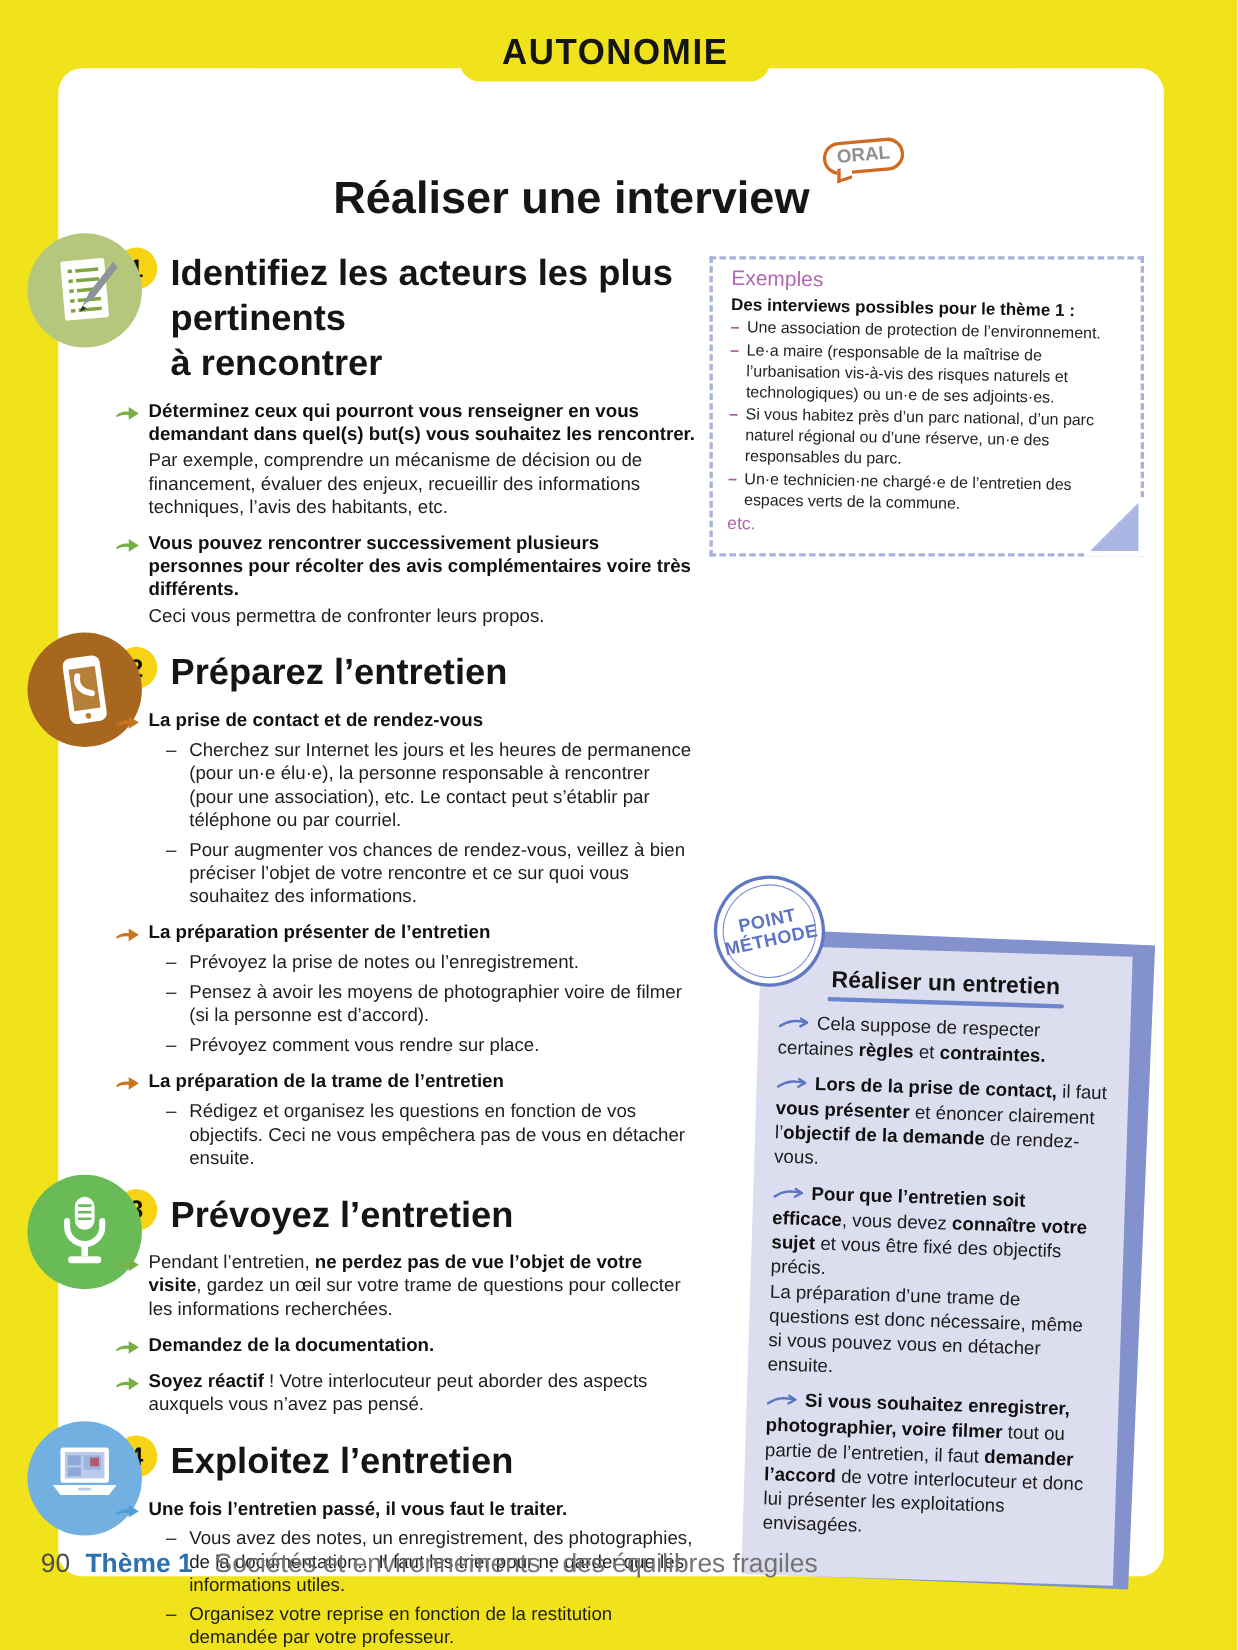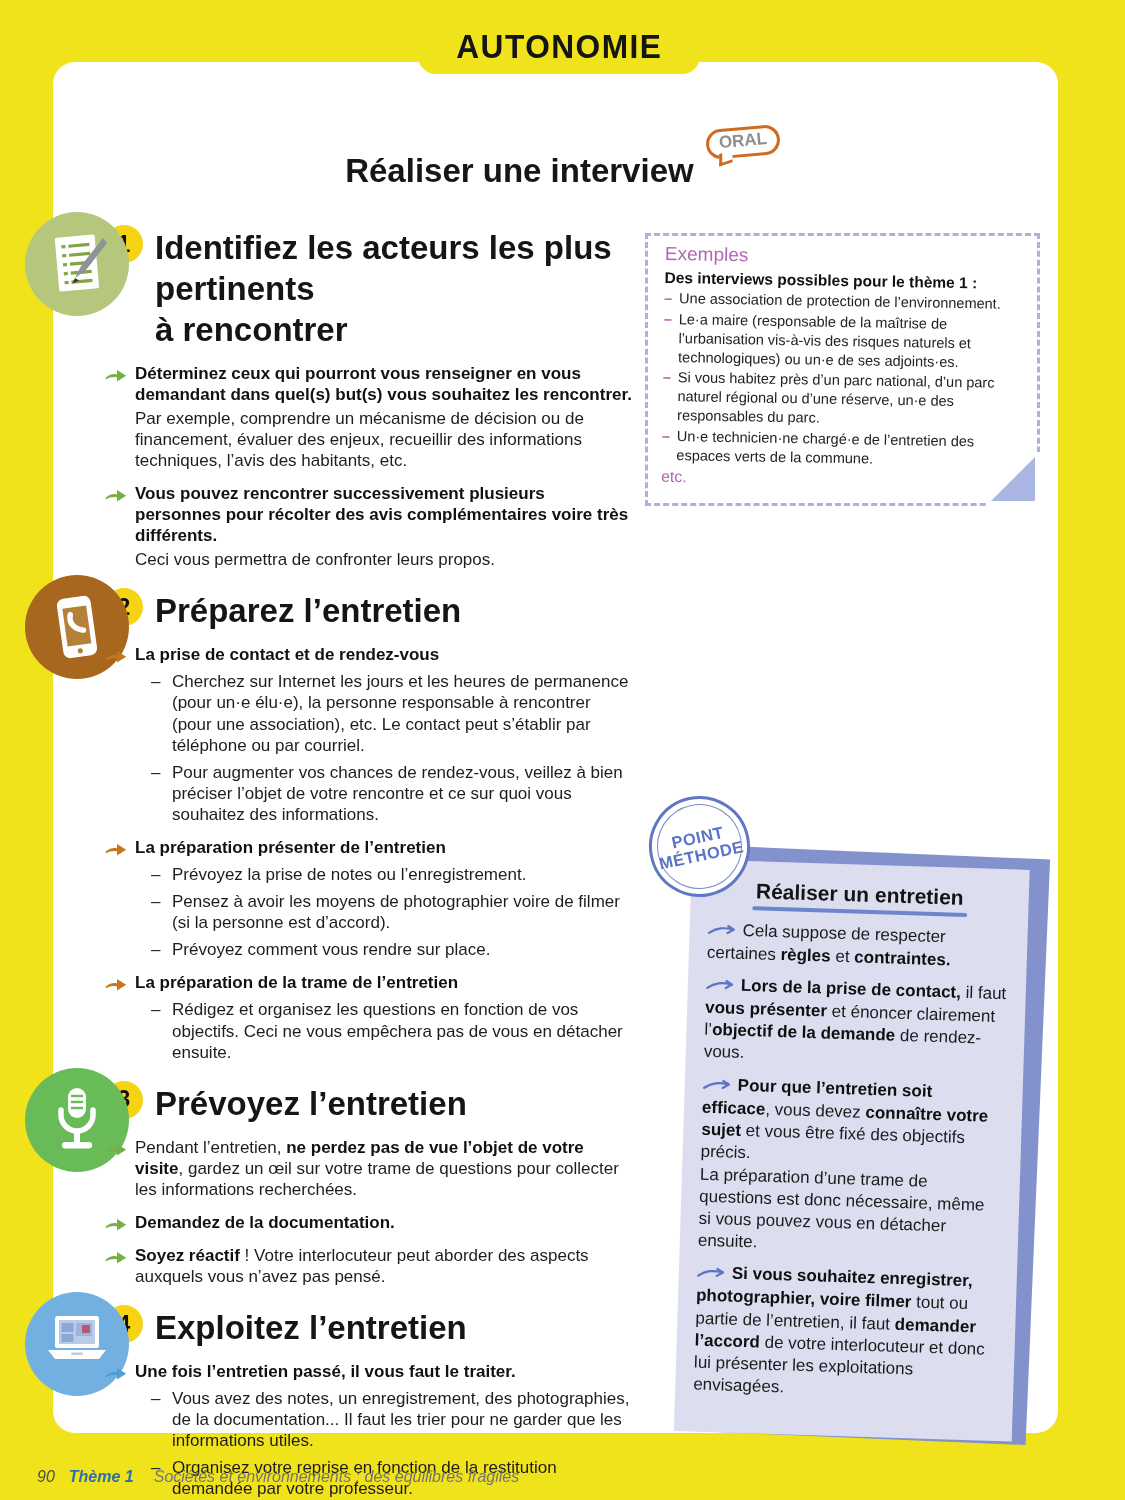--- a/index.html
+++ b/index.html
@@ -9,21 +9,21 @@
     font-family:"Liberation Sans",sans-serif;
     -webkit-font-smoothing:antialiased;
   }
   .sheet{position:absolute;left:53px;top:62px;width:1005px;height:1371px;background:#ffffff;border-radius:22px;}
   
   .tab{position:absolute;left:418px;top:0;width:282px;height:74px;background:#f0e31c;
        border-radius:0 0 18px 18px;display:flex;align-items:flex-end;justify-content:center;
        padding-bottom:8px;box-sizing:border-box;z-index:3;}
   .tab-label{font-size:33px;font-weight:800;letter-spacing:1.5px;color:#151515;transform:scaleX(.96);}
   .title-row{position:absolute;top:131px;left:0;width:1125px;display:flex;justify-content:center;align-items:flex-start;gap:12px;z-index:2;}
-  .page-title{font-size:33px;font-weight:800;color:#161616;line-height:1.1;}
+  .page-title{font-size:41px;font-weight:800;color:#161616;line-height:1.1;}
   .badge{position:relative;margin-top:-4px;border:3px solid #cf6a20;border-radius:16px;
          padding:1px 10px 3px;color:#8f8f8f;font-weight:700;font-size:17px;transform:rotate(-5deg);background:#fff;}
   .badge::after{content:"";position:absolute;left:9px;bottom:-9px;width:10px;height:10px;background:#fff;
          border-left:3px solid #cf6a20;border-bottom:3px solid #cf6a20;transform:skewX(-18deg) rotate(-14deg);}
 
   
   .col{position:absolute;left:105px;top:228px;width:530px;z-index:2;}
   .section{position:relative;margin-bottom:21px;}
   .icon-circle{position:absolute;left:-80px;top:-16px;width:104px;height:104px;border-radius:50%;}
   .icon-circle svg{display:block;}
@@ -65,21 +65,21 @@
   .m-after{margin-top:1px;}
 
   
   .stamp{position:absolute;left:649px;top:796px;width:101px;height:101px;background:#fff;
          border:3px solid #6078c2;border-radius:50%;transform:rotate(-12deg);
          display:flex;flex-direction:column;align-items:center;justify-content:center;z-index:4;box-sizing:border-box;}
   .stamp::before{content:"";position:absolute;inset:5px;border:1.6px solid #6078c2;border-radius:50%;opacity:.85;}
   .stamp span{color:#5b74c4;font-weight:700;font-size:16.5px;letter-spacing:.5px;line-height:1.08;}
 
   
-  .footer{position:absolute;left:37px;top:1468px;display:flex;align-items:baseline;font-size:16px;z-index:2;font-style:italic;}
+  .footer{position:absolute;left:37px;top:1408px;display:flex;align-items:baseline;font-size:24px;z-index:2;}
   .page-num{color:#4c4c4c;margin-right:14px;}
   .theme{font-weight:800;color:#2c70ae;margin-right:20px;}
   .subtitle{color:#737373;}
 </style>
 </head>
 <body>
 
 <div class="sheet"></div>
 
 <div class="tab">

